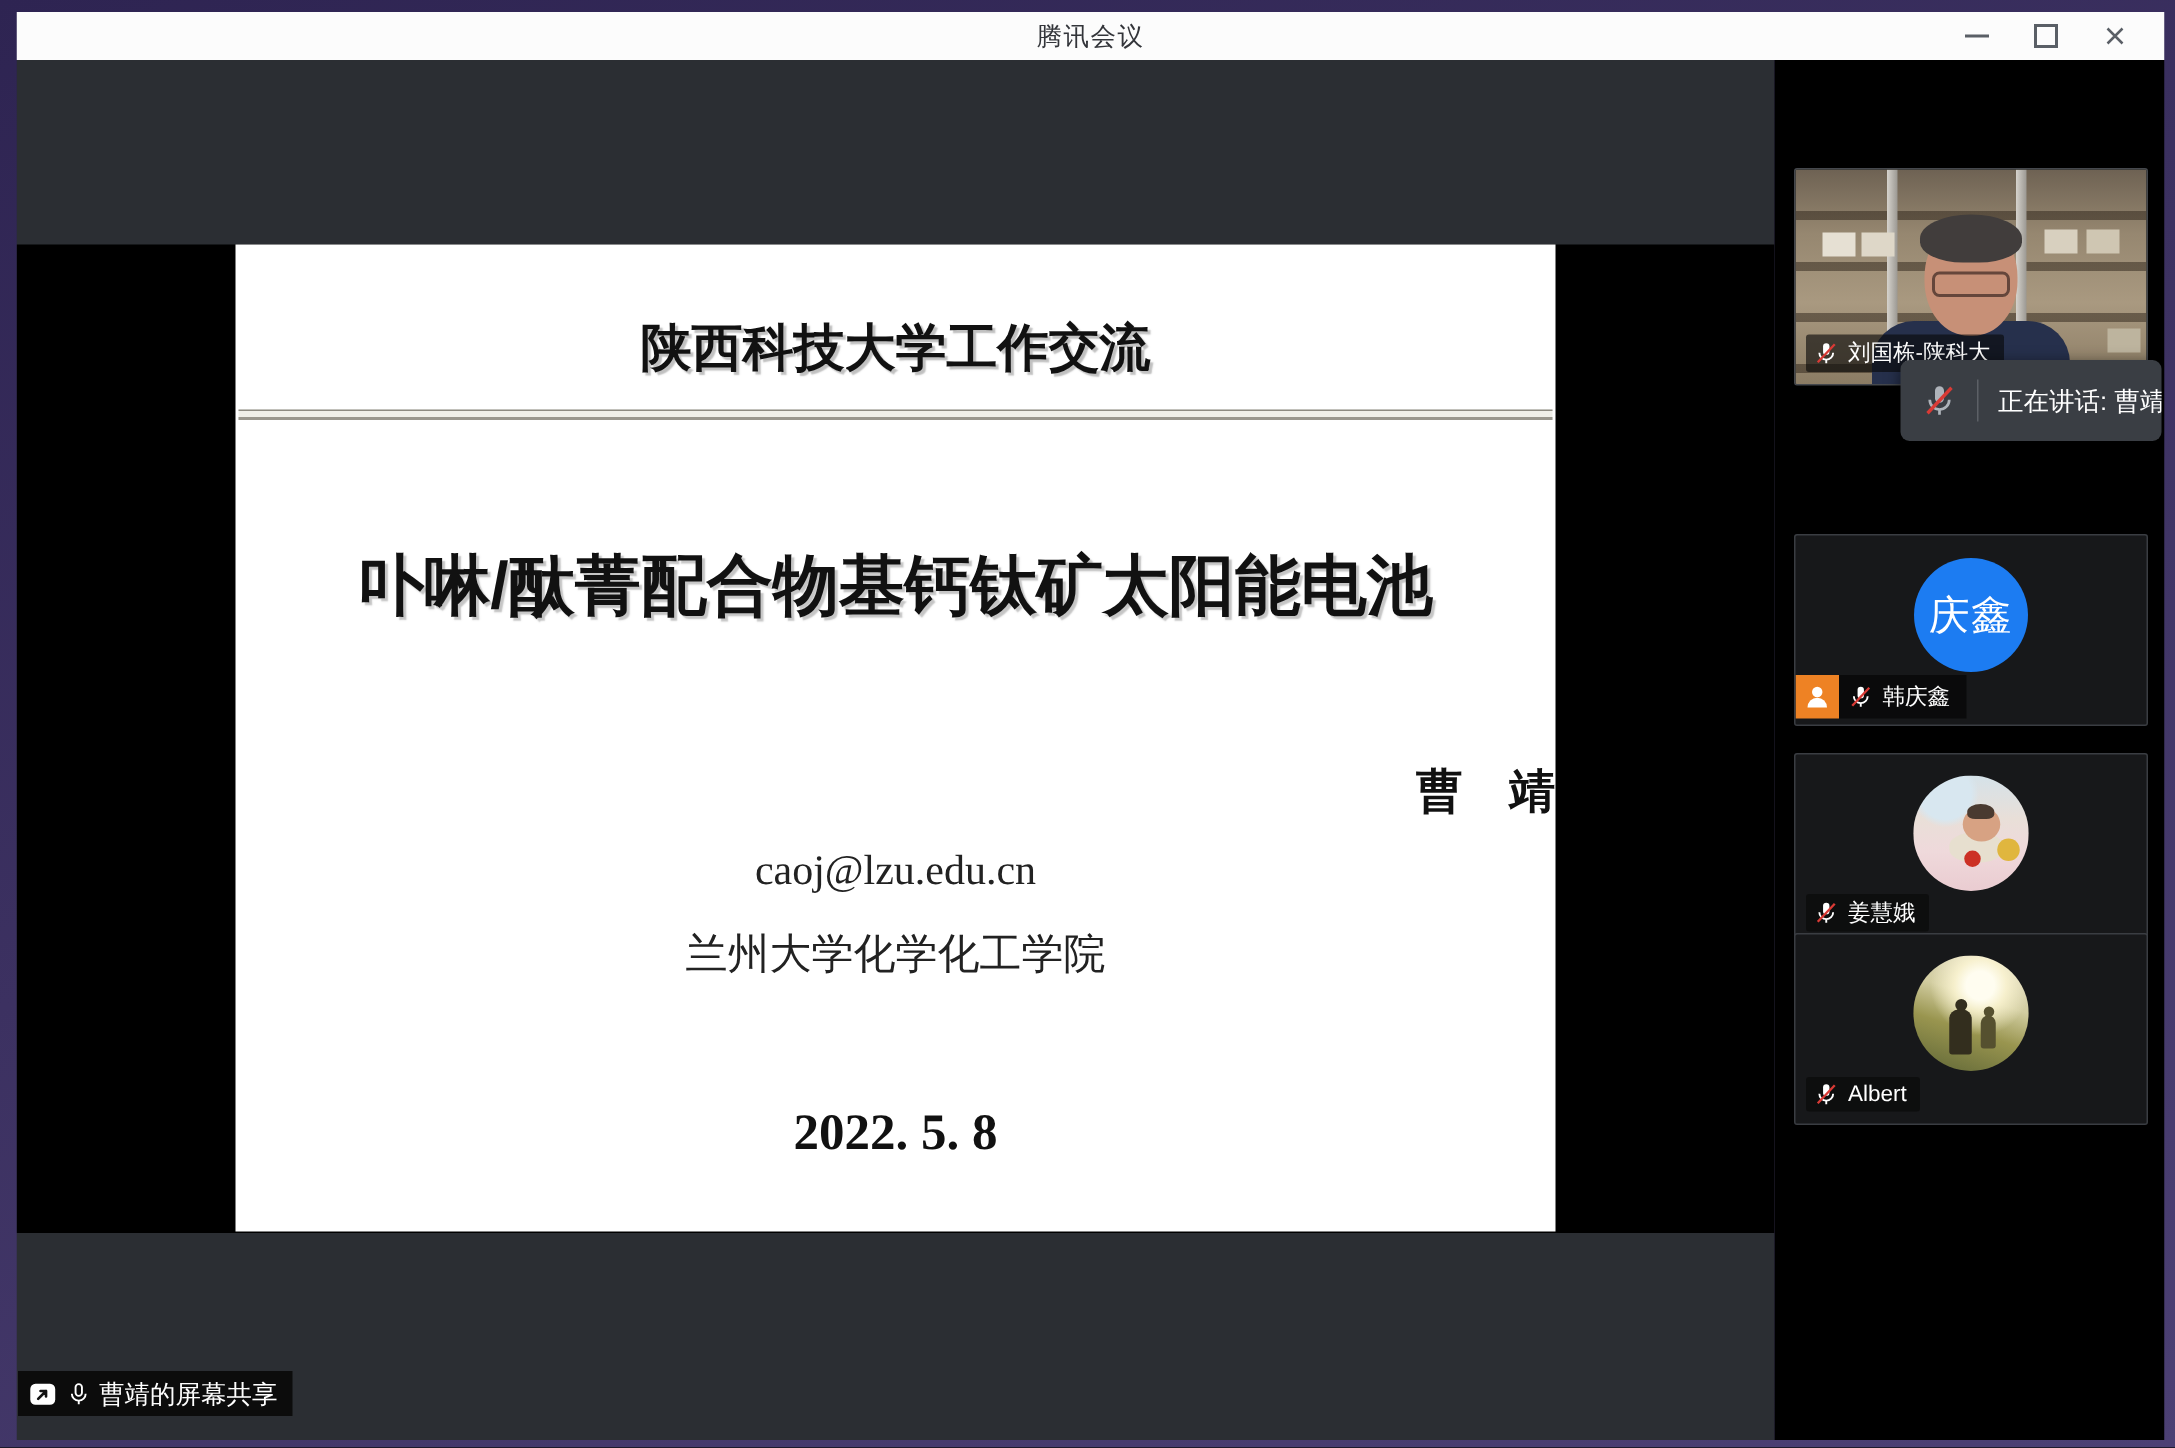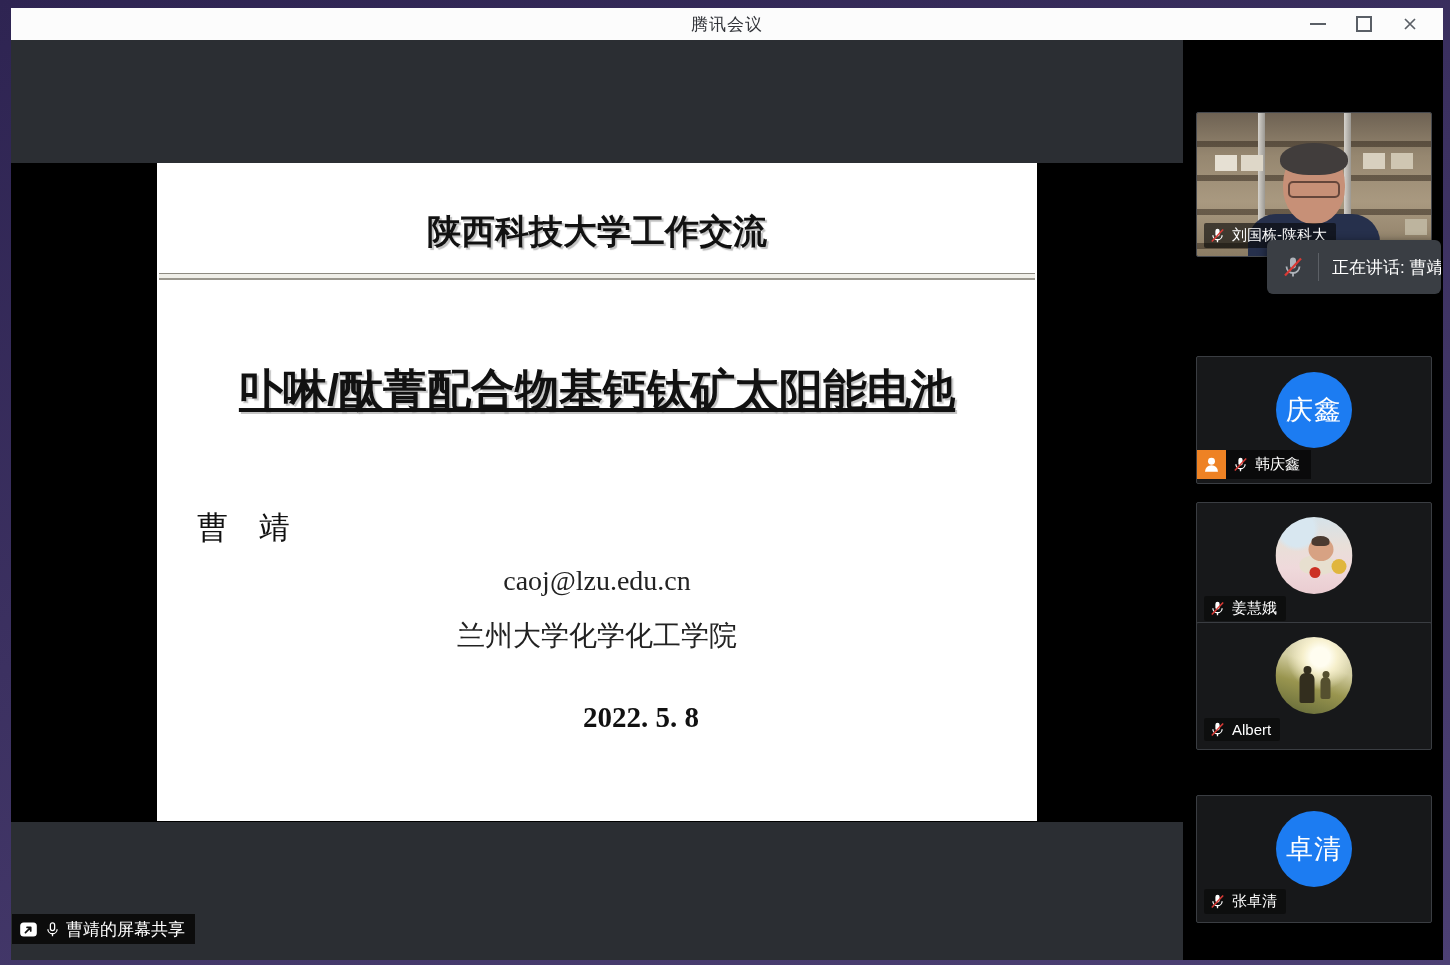--- a/index.html
+++ b/index.html
@@ -16,25 +16,25 @@
   .max-glyph{width:12px;height:12px;border:2px solid #5a5f66;background:transparent;}
   
   .content{position:relative;flex:1;display:flex;min-height:0;}
   .share-area{position:relative;width:1172px;flex:0 0 auto;background:#2b2e33;overflow:hidden;}
   .letterbox{position:absolute;left:0;top:123px;width:100%;height:659px;background:#000;}
   .slide{position:absolute;left:146px;top:123px;width:880px;height:658px;background:#fff;color:#111;}
   .slide-header{position:absolute;top:46px;left:0;width:100%;text-align:center;font-size:34px;font-weight:bold;
     text-shadow:2px 2px 1px rgba(140,140,140,.55);}
   .slide-rule{position:absolute;top:110px;left:2px;right:2px;height:4px;border-top:1px solid #8e8b82;border-bottom:2px solid #9a978e;background:#f0efe9;}
   .slide-title{position:absolute;top:198px;left:0;width:100%;text-align:center;font-size:44px;font-weight:bold;
-    text-shadow:2px 2px 1px rgba(140,140,140,.5);text-decoration:underline;}
-  .slide-author{position:absolute;top:344px;left:0;width:100%;text-align:left;font-size:31px;font-weight:normal;padding-left:40px;}
+    text-shadow:2px 2px 1px rgba(140,140,140,.5);}
+  .slide-author{position:absolute;top:344px;left:0;width:100%;text-align:right;font-size:31px;font-weight:bold;}
   .slide-email{position:absolute;top:402px;left:0;width:100%;text-align:center;font-size:28px;font-family:"Liberation Serif","DejaVu Serif",serif;color:#222;}
   .slide-affil{position:absolute;top:454px;left:0;width:100%;text-align:center;font-size:28px;color:#222;}
-  .slide-date{position:absolute;top:538px;left:0;width:100%;text-align:center;font-size:29px;font-weight:bold;font-family:"Liberation Serif","DejaVu Serif",serif;padding-left:44px;}
+  .slide-date{position:absolute;top:574px;left:0;width:100%;text-align:center;font-size:34px;font-weight:bold;font-family:"Liberation Serif","DejaVu Serif",serif;}
   
   .share-banner{position:absolute;left:1px;top:874px;height:30px;display:flex;align-items:center;gap:5px;
     background:#0c0c0c;color:#fff;padding:0 10px 0 6px;font-size:17px;}
   
   .sidebar{position:relative;flex:1;background:#000;overflow:hidden;}
   .tile{position:absolute;left:13px;width:236px;background:#17181a;border:1px solid #45484d;border-radius:2px;overflow:hidden;box-sizing:border-box;cursor:pointer;}
   .tile.avatar-tile{border-color:#3a3d42;}
   .t1{top:31px;height:145px;margin-top:41px;}
   .t2{top:167px;height:135px;border:2px solid #25ac50;border-radius:3px;}
   .t3{top:316px;height:128px;}
@@ -248,31 +248,17 @@
                 <rect x="9" y="2.5" width="6" height="11" rx="3" fill="#fff"></rect>
                 <path d="M5.5 11.5 a6.5 6.5 0 0 0 13 0" fill="none" stroke="#fff" stroke-width="1.8"></path>
                 <line x1="12" y1="18" x2="12" y2="21.5" stroke="#fff" stroke-width="1.8"></line>
                 <line x1="4" y1="20.5" x2="20" y2="3.5" stroke="#d93a35" stroke-width="2.2"></line>
               </svg>
             </span>
             <span>Albert</span>
           </div>
         </div>
 
-        <div class="tile t6 avatar-tile">
-          <div class="avatar-blue">卓清</div>
-          <div class="nametag">
-            <span class="icon">
-              <svg width="17" height="17" viewBox="0 0 24 24">
-                <rect x="9" y="2.5" width="6" height="11" rx="3" fill="#fff"></rect>
-                <path d="M5.5 11.5 a6.5 6.5 0 0 0 13 0" fill="none" stroke="#fff" stroke-width="1.8"></path>
-                <line x1="12" y1="18" x2="12" y2="21.5" stroke="#fff" stroke-width="1.8"></line>
-                <line x1="4" y1="20.5" x2="20" y2="3.5" stroke="#d93a35" stroke-width="2.2"></line>
-              </svg>
-            </span>
-            <span>张卓清</span>
-          </div>
-        </div>
 
       </div>
     </div>
   </div>
 </div>
 
 </body></html>

